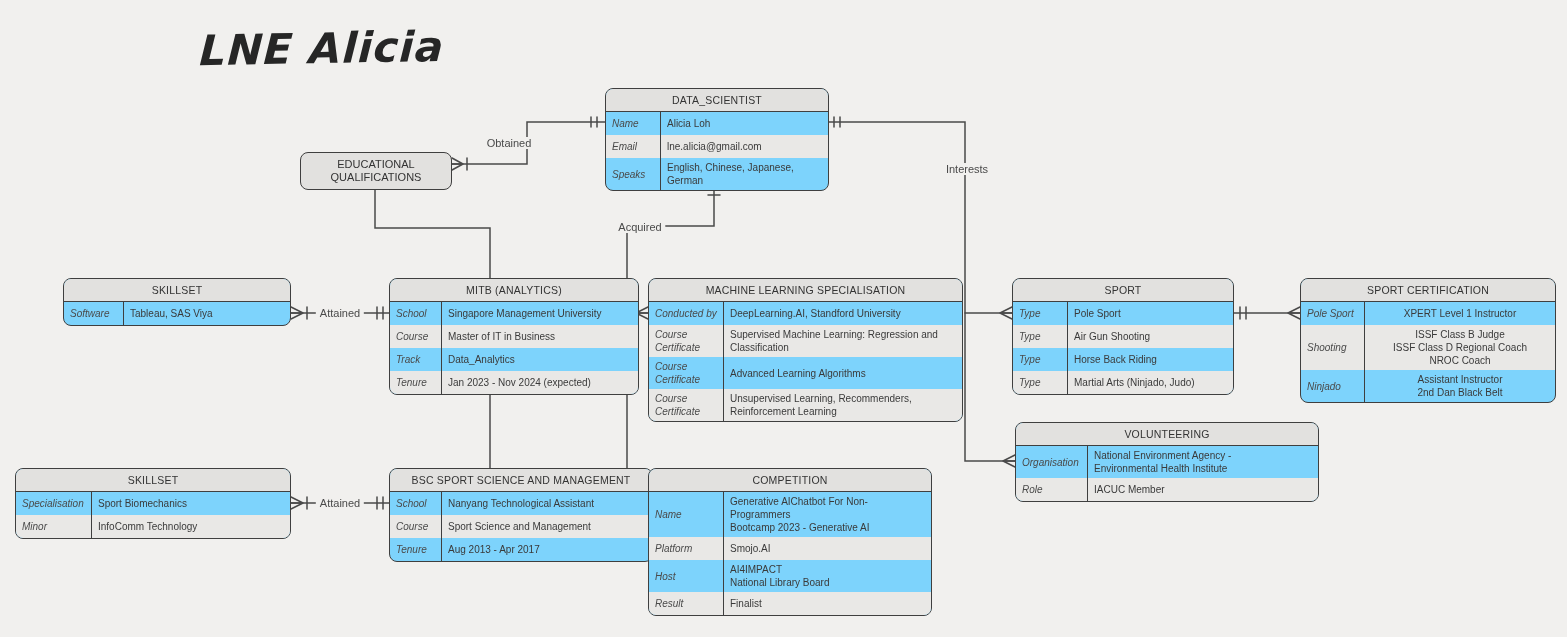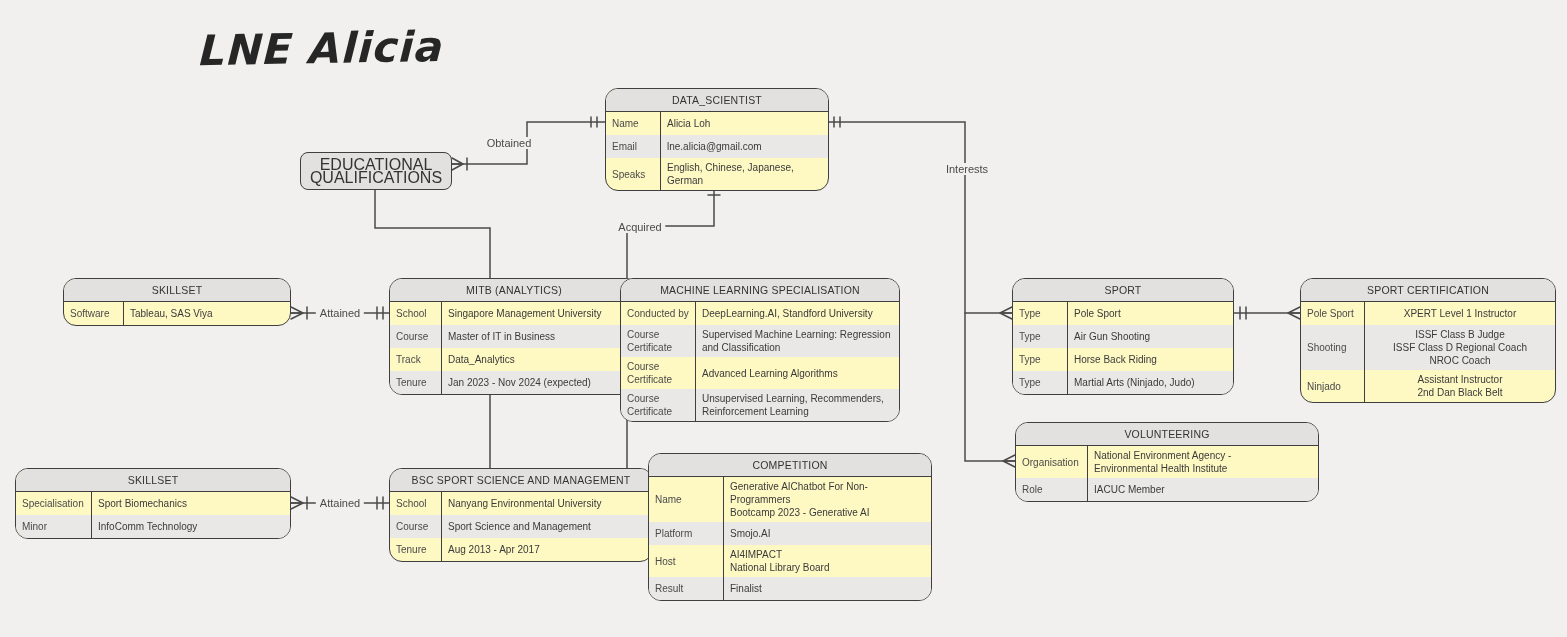--- a/index.html
+++ b/index.html
@@ -31,22 +31,22 @@
     letter-spacing:1px;
     color:#262626;
     transform:skewX(-4deg) rotate(-1deg);
     white-space:nowrap;
   }
   .entity{
     position:absolute;
     z-index:2;
     box-sizing:border-box;
     border:1.6px solid #3f3f3f;
-    border-radius:13px;
-    background:#fef9c3;
+    border-radius:8px;
+    background:#7dd3fc;
     overflow:hidden;
     font-size:10px;
     color:#3a3a3a;
   }
   .entity-header{
     background:#e2e1df;
     border-bottom:1.6px solid #3f3f3f;
     min-height:23px;
     box-sizing:border-box;
     display:flex;
@@ -65,39 +65,40 @@
     display:flex;
     align-items:center;
     padding:3px 6px;
     line-height:13px;
   }
   .cell.lbl{
     flex:none;
     width:var(--col1,55px);
     border-right:1.6px solid #3f3f3f;
     color:#4a4a4a;
+    font-style:italic;
   }
   .cell.val{
     flex:1;
     white-space:pre-line;
     color:#3a3a3a;
   }
   .cell.val.center{justify-content:center;text-align:center;}
   .simple-box{
     position:absolute;
     z-index:2;
     box-sizing:border-box;
     border:1.6px solid #3f3f3f;
     border-radius:8px;
     background:#e2e1df;
     display:flex;
     align-items:center;
     justify-content:center;
     text-align:center;
-    font-size:16px;
+    font-size:11px;
     color:#333;
     padding:2px 10px;
     line-height:13px;
   }
   .rel-label{
     position:absolute;
     z-index:3;
     transform:translate(-50%,-50%);
     background:#f1f0ee;
     color:#4a4a4a;
@@ -199,21 +200,21 @@
         <div class="cell lbl">Track</div>
         <div class="cell val">Data_Analytics</div>
       </div>
       <div class="entity-row">
         <div class="cell lbl">Tenure</div>
         <div class="cell val">Jan 2023 - Nov 2024 (expected)</div>
       </div>
     </div>
   </div>
 
-  <div class="entity" style="left:620px;top:278px;width:280px;--col1:75px">
+  <div class="entity" style="left:648px;top:278px;width:315px;--col1:75px">
     <div class="entity-header">MACHINE LEARNING SPECIALISATION</div>
     <div class="entity-body">
       <div class="entity-row">
         <div class="cell lbl">Conducted by</div>
         <div class="cell val">DeepLearning.AI, Standford University</div>
       </div>
       <div class="entity-row">
         <div class="cell lbl">Course Certificate</div>
         <div class="cell val">Supervised Machine Learning: Regression and Classification</div>
       </div>
@@ -298,34 +299,34 @@
         <div class="cell val">InfoComm Technology</div>
       </div>
     </div>
   </div>
 
   <div class="entity" style="left:389px;top:468px;width:264px;--col1:52px">
     <div class="entity-header">BSC SPORT SCIENCE AND MANAGEMENT</div>
     <div class="entity-body">
       <div class="entity-row">
         <div class="cell lbl">School</div>
-        <div class="cell val">Nanyang Environmental University</div>
+        <div class="cell val">Nanyang Technological Assistant</div>
       </div>
       <div class="entity-row">
         <div class="cell lbl">Course</div>
         <div class="cell val">Sport Science and Management</div>
       </div>
       <div class="entity-row">
         <div class="cell lbl">Tenure</div>
         <div class="cell val">Aug 2013 - Apr 2017</div>
       </div>
     </div>
   </div>
 
-  <div class="entity" style="left:648px;top:453px;width:284px;--col1:75px">
+  <div class="entity" style="left:648px;top:468px;width:284px;--col1:75px">
     <div class="entity-header">COMPETITION</div>
     <div class="entity-body">
       <div class="entity-row">
         <div class="cell lbl">Name</div>
         <div class="cell val">Generative AIChatbot For Non-Programmers
 Bootcamp 2023 - Generative AI</div>
       </div>
       <div class="entity-row">
         <div class="cell lbl">Platform</div>
         <div class="cell val">Smojo.AI</div>

